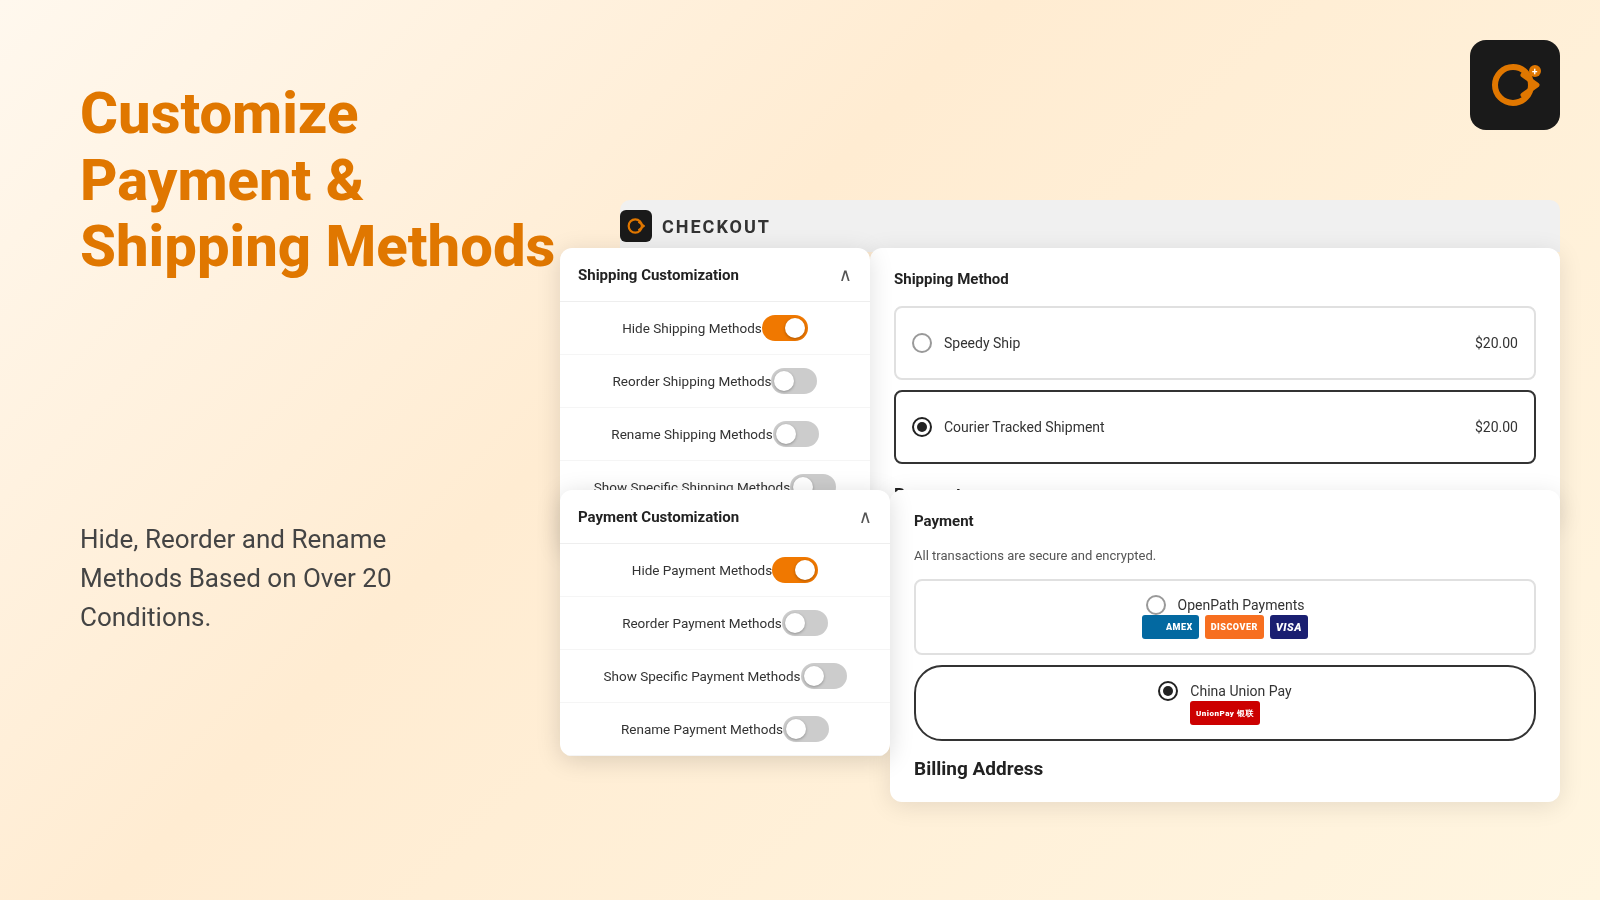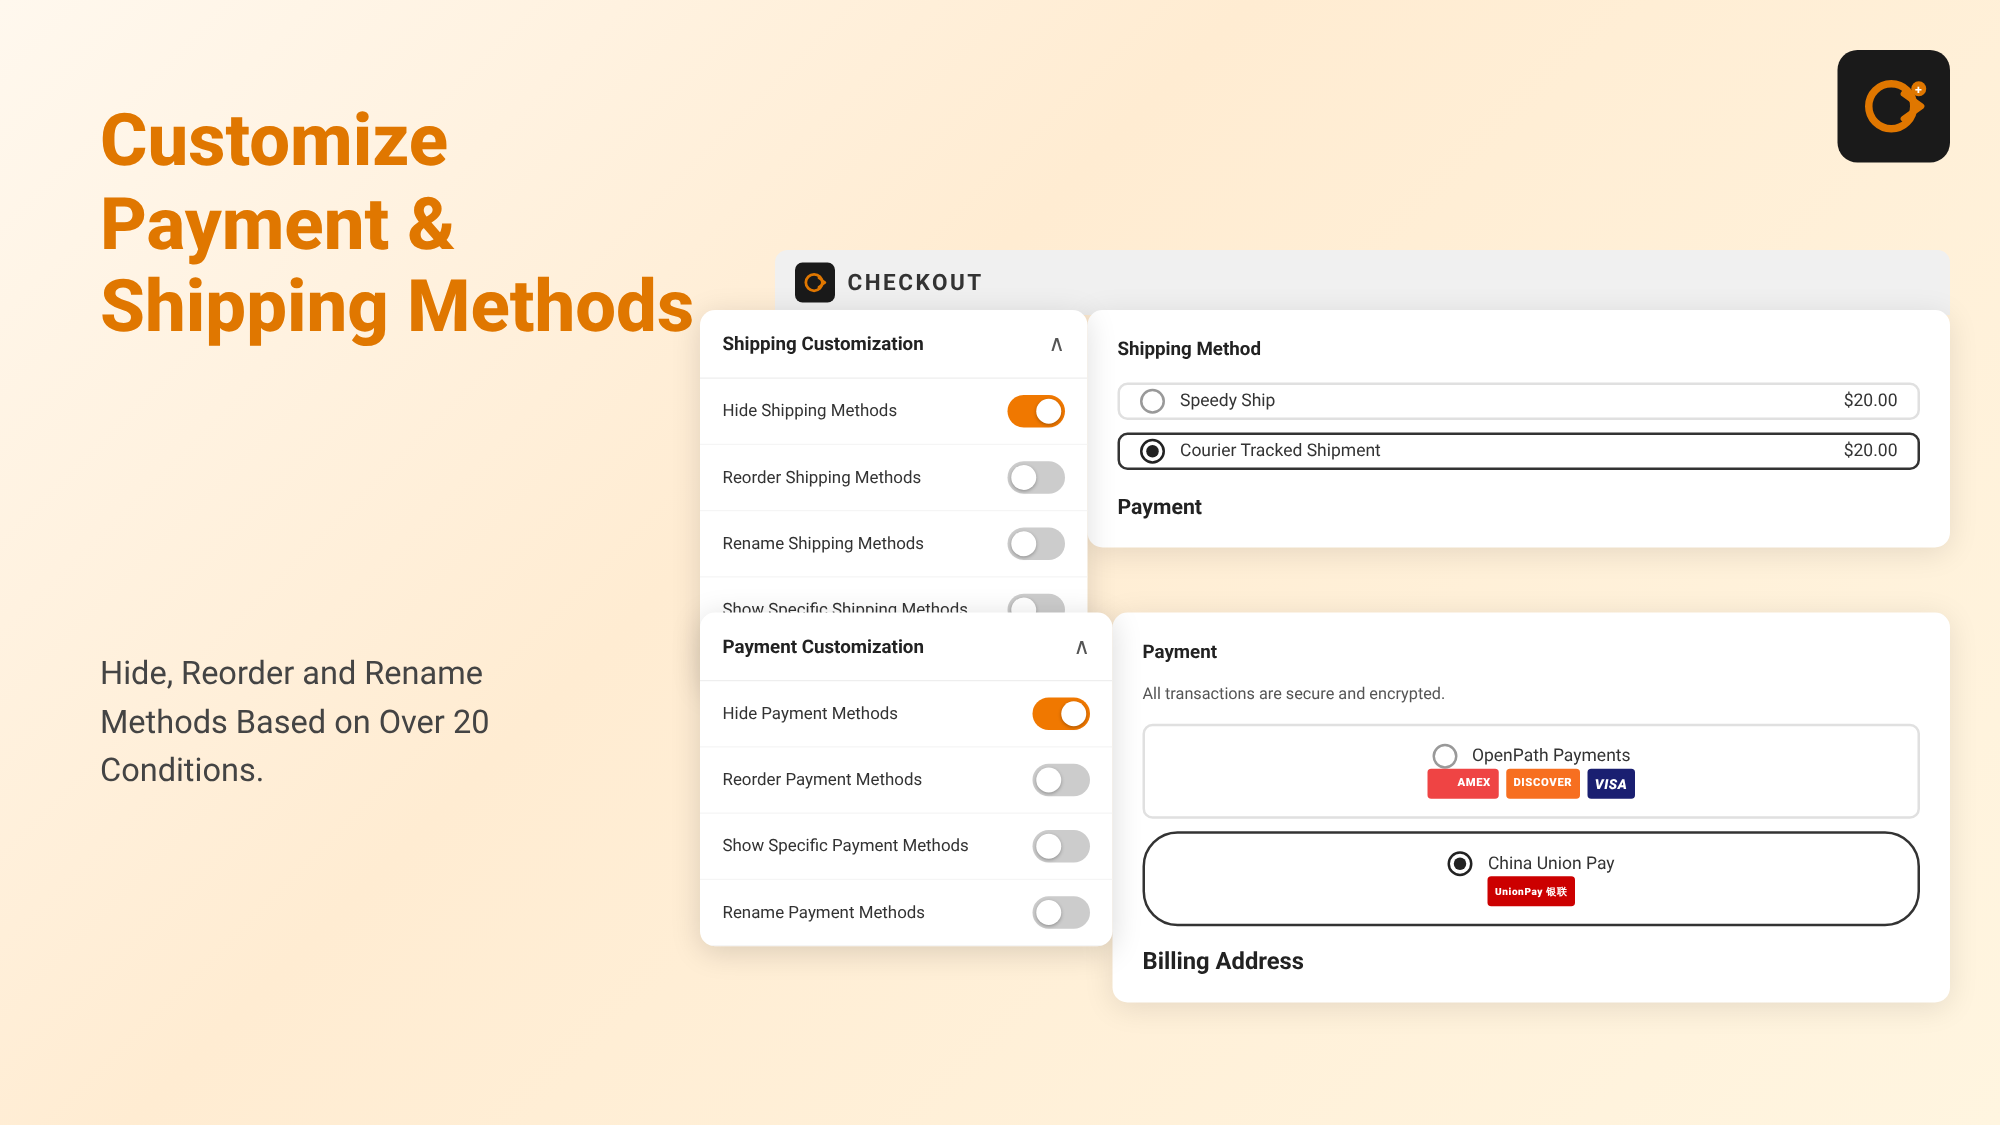--- a/index.html
+++ b/index.html
@@ -65,21 +65,20 @@
     .checkout-bar {
       position: absolute;
       top: 0;
       left: 60px;
       right: 0;
       height: 52px;
       background: #f0f0f0;
       border-radius: 10px 10px 0 0;
       display: flex;
       align-items: center;
-      padding-left: 16px;
       gap: 10px;
       z-index: 1;
     }
     .checkout-logo {
       width: 32px;
       height: 32px;
       background: #1a1a1a;
       border-radius: 6px;
       display: flex;
       align-items: center;
@@ -112,21 +111,21 @@
       border-bottom: 1px solid #eee;
     }
     .panel-header-title {
       font-size: 15px;
       font-weight: 700;
       color: #222;
     }
     .panel-row {
       display: flex;
       align-items: center;
-      justify-content: space-between;
+      justify-content: center;
       padding: 13px 18px;
       border-bottom: 1px solid #f5f5f5;
     }
     .panel-row-label {
       font-size: 13.5px;
       color: #333;
     }
 
     
     .toggle {
@@ -171,21 +170,21 @@
     .sm-title {
       font-size: 15px;
       font-weight: 700;
       color: #222;
       margin-bottom: 18px;
     }
     .method-option {
       display: flex;
       align-items: center;
       justify-content: space-between;
-      padding: 3px 16px;
+      padding: 25px 16px;
       border: 2px solid #e0e0e0;
       border-radius: 8px;
       margin-bottom: 10px;
     }
     .method-option.selected {
       border-color: #333;
     }
     .method-option-left {
       display: flex;
       align-items: center;
@@ -277,21 +276,21 @@
     .card-badge {
       height: 24px;
       padding: 2px 6px;
       border-radius: 3px;
       display: flex;
       align-items: center;
       font-size: 9px;
       font-weight: 900;
       letter-spacing: 0.5px;
     }
-    .amex-badge { background: #ef4444; color: white; padding-left: 24px; }
+    .amex-badge { background: #0369a1; color: white; padding-left: 24px; }
     .discover-badge { background: #f76f20; color: white; }
     .visa-badge { background: #1a1f71; color: white; font-size: 11px; font-style: italic; }
     .unionpay-badge { background: #cc0000; color: white; font-size: 8px; }
 
     .billing-title {
       font-size: 19px;
       font-weight: 700;
       color: #222;
       margin-top: 16px;
     }

